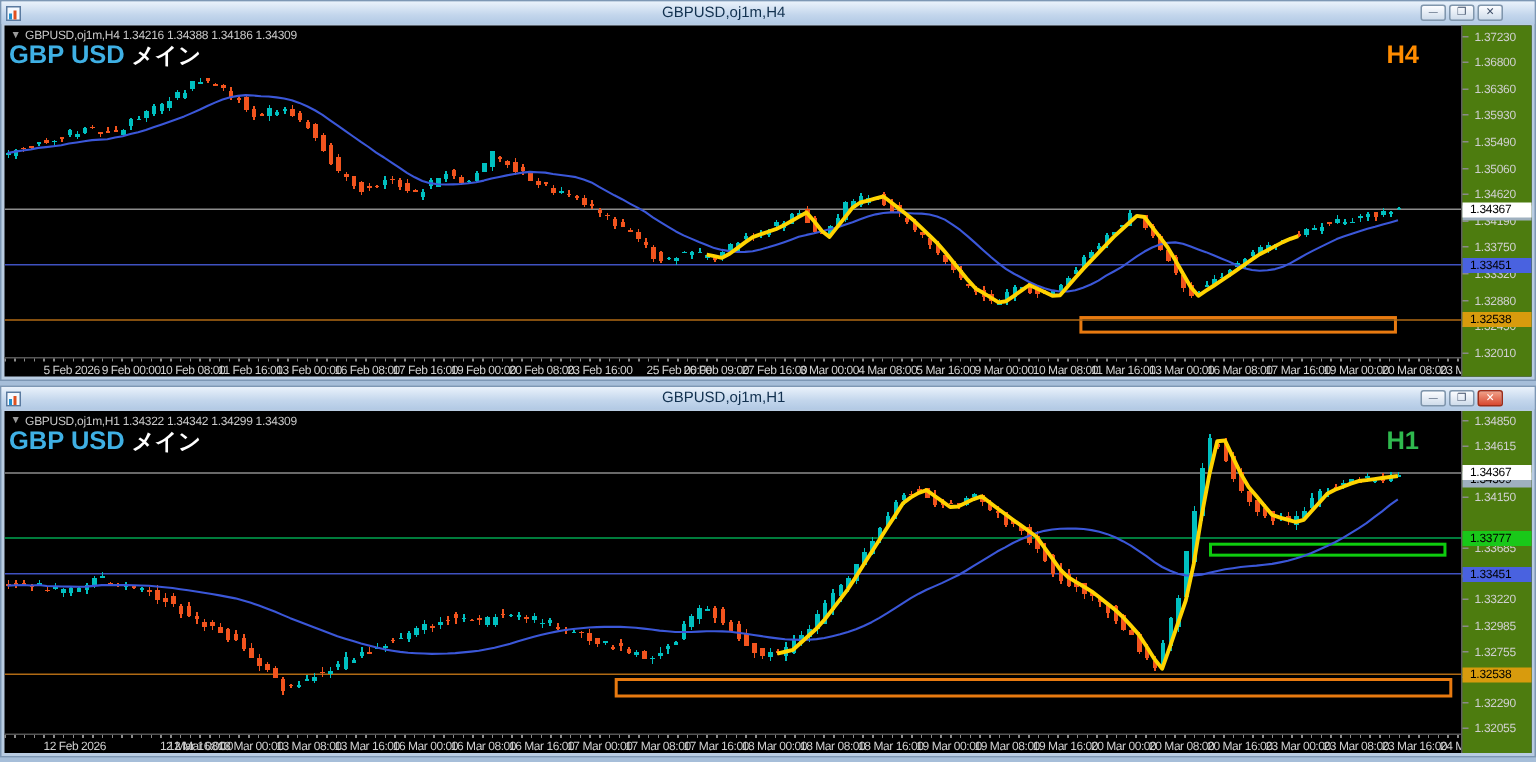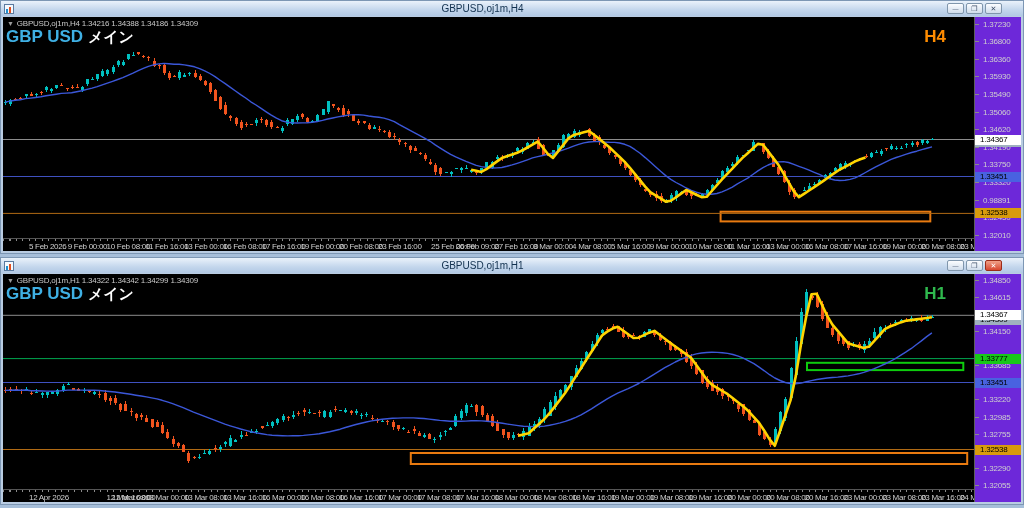--- a/index.html
+++ b/index.html
@@ -27,21 +27,21 @@
   .content { position:absolute; top:16px; left:2px; right:2px; bottom:2px; background:#000; display:flex; }
   .plot-col { flex:1; position:relative; min-width:0; }
   .chart { position:absolute; top:0; left:0; right:0; bottom:13px; overflow:hidden; }
   .chart svg { position:absolute; top:0; left:0; }
 
   .time-axis { position:absolute; left:0; right:0; bottom:0; height:13px; border-top:1px solid #555; }
   .time-axis::before { content:""; position:absolute; top:0; left:0; right:0; height:2px;
     background:repeating-linear-gradient(90deg,#8a8a8a 0 1px,transparent 1px 6.5px); }
   .time-axis span { position:absolute; top:3px; font-size:8px; letter-spacing:-0.3px; color:#cfcfcf; white-space:nowrap;padding-left:26px; }
 
-  .price-axis { width:47px; flex:none; position:relative; border-left:1px solid #5e5e5e; background:#6d28d9; }
+  .price-axis { width:47px; flex:none; position:relative; border-left:1px solid #5e5e5e; background:#4d7c0f; }
   .price-axis .tick { position:absolute; left:0; padding-left:8px; font-size:8px; letter-spacing:-0.2px; color:#cfcfcf; height:9px; line-height:9px; white-space:nowrap; }
   .price-axis .tick::before { content:""; position:absolute; left:0; top:4px; width:4px; height:1px; background:#8a8a8a; }
   .price-axis .hl { position:absolute; left:0; width:46px; height:10px; line-height:10px; font-size:8px; letter-spacing:-0.2px;
     color:#000; padding-left:5px; white-space:nowrap; }
 
   .info-line { position:absolute; top:2px; left:4px; font-size:8px; color:#c8c8c8; letter-spacing:-0.2px; display:flex; align-items:center; gap:3px; z-index:4; }
   .info-arrow { color:#9a9a9a; font-size:7px; }
   .big-title { position:absolute; top:10px; left:3px; z-index:4; font-weight:bold; font-size:17px; white-space:nowrap; }
   .big-title .pair { color:#3fb0e4; }
   .big-title .suffix { color:#ffffff; font-size:15px; }
@@ -483,21 +483,21 @@
         <div class="tick" style="top: 3px;">1.37230</div>
         <div class="tick" style="top: 20px;">1.36800</div>
         <div class="tick" style="top: 38px;">1.36360</div>
         <div class="tick" style="top: 55px;">1.35930</div>
         <div class="tick" style="top: 73px;">1.35490</div>
         <div class="tick" style="top: 91px;">1.35060</div>
         <div class="tick" style="top: 108px;">1.34620</div>
         <div class="tick" style="top: 126px;">1.34190</div>
         <div class="tick" style="top: 143px;">1.33750</div>
         <div class="tick" style="top: 161px;">1.33320</div>
-        <div class="tick" style="top: 179px;">0.98891</div>
+        <div class="tick" style="top: 179px;">1.32880</div>
         <div class="tick" style="top: 196px;">1.32450</div>
         <div class="tick" style="top: 214px;">1.32010</div>
         <div class="hl" style="top: 120px; background: rgb(159, 176, 191);">1.34309</div>
         <div class="hl" style="top: 118px; background: rgb(255, 255, 255);">1.34367</div>
         <div class="hl" style="top: 155px; background: rgb(73, 98, 224);">1.33451</div>
         <div class="hl" style="top: 191px; background: rgb(216, 155, 13);">1.32538</div>
       </div>
   </div>
 </div>
 
@@ -890,21 +890,21 @@
           <span class="info-arrow">▼</span>
           <span>GBPUSD,oj1m,H1  1.34322 1.34342 1.34299 1.34309</span>
         </div>
         <div class="big-title">
           <span class="pair">GBP USD</span>
           <span class="suffix">メイン</span>
         </div>
         <div class="tf-label" style="color:#2fb94e">H1</div>
       </div>
       <div class="time-axis">
-          <span style="left: 0px;">12 Apr 2026</span>
+          <span style="left: 0px;">12 Feb 2026</span>
           <span style="left: 38.8px; margin-left: 44px;">12 Mar 08:00</span>
           <span style="left: 77.6px;">12 Mar 16:00</span>
           <span style="left: 116.4px;">13 Mar 00:00</span>
           <span style="left: 155.2px;">13 Mar 08:00</span>
           <span style="left: 194px;">13 Mar 16:00</span>
           <span style="left: 232.8px;">16 Mar 00:00</span>
           <span style="left: 271.5px;">16 Mar 08:00</span>
           <span style="left: 310.3px;">16 Mar 16:00</span>
           <span style="left: 349.1px;">17 Mar 00:00</span>
           <span style="left: 387.9px; text-align: right;">17 Mar 08:00</span>

